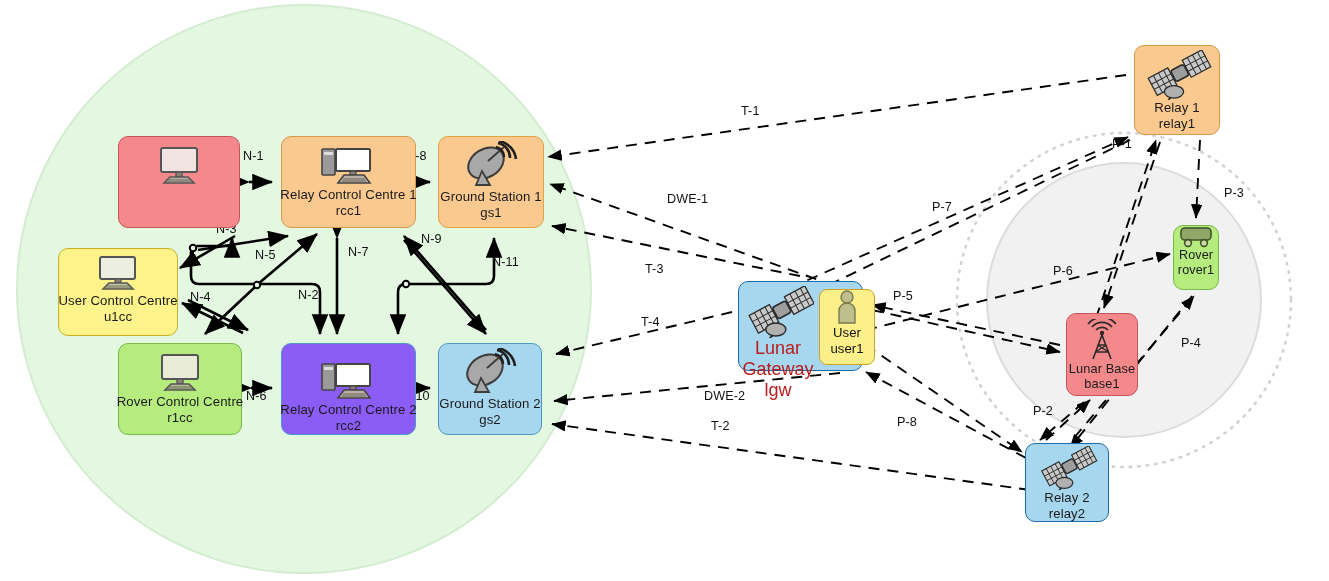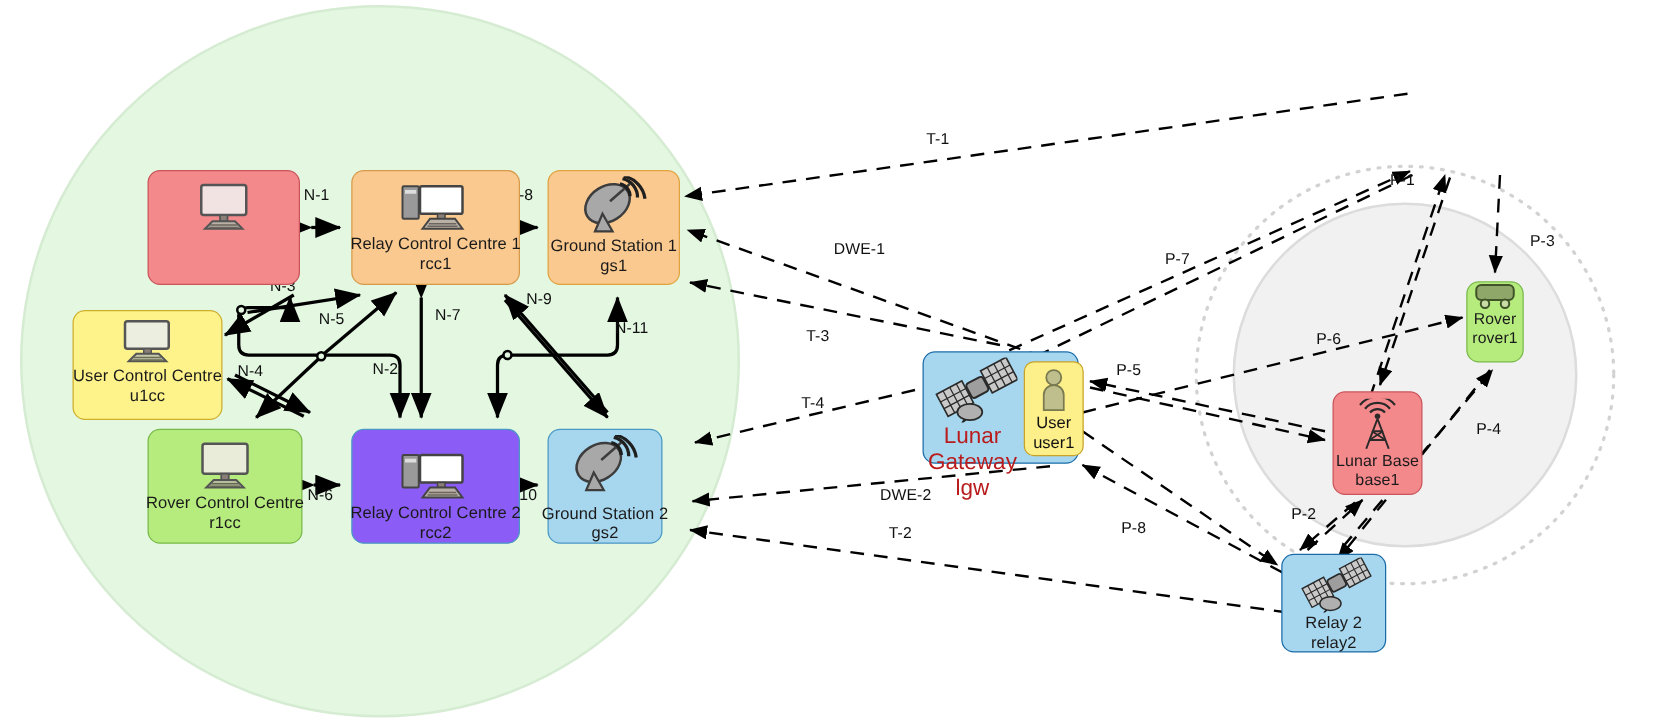--- a/index.html
+++ b/index.html
@@ -229,21 +229,21 @@
         <path d="M20 38 L26 30 L46 30 L52 38 Z" fill="#b9b0a6" stroke="#444" stroke-width="1.6"></path>
         <path d="M25 34 h22 M24 36 h24" stroke="#6b655e" stroke-width="1.1"></path>
       </svg>
     </span>
     <span class="lbl">
       <span>Relay Control Centre 2</span>
       <span class="l2">rcc2</span>
     </span>
   </div>
 
-  <div class="nodebox" style="left:438px;top:343px;width:92px;height:92px;background:#a7d7ef;border-color:#4a98c4;padding-top:4px;justify-content:space-between;">
+  <div class="nodebox" style="left:438px;top:343px;width:104px;height:92px;background:#a7d7ef;border-color:#4a98c4;padding-top:4px;">
     <span class="ico">
       <svg width="62" height="48" viewBox="0 0 62 48">
         <ellipse cx="26" cy="22" rx="19" ry="14" transform="rotate(-32 26 22)" fill="#a8a8a8" stroke="#3d3d3d" stroke-width="2"></ellipse>
         <path d="M22 30 L16 44 L30 44 Z" fill="#a8a8a8" stroke="#3d3d3d" stroke-width="1.8"></path>
         <line x1="28" y1="20" x2="44" y2="6" stroke="#3d3d3d" stroke-width="2"></line>
         <path d="M44 16 a10 10 0 0 0 -8 -10" fill="none" stroke="#1f1f1f" stroke-width="2.6"></path>
         <path d="M50 17 a15 15 0 0 0 -12 -15" fill="none" stroke="#1f1f1f" stroke-width="2.6"></path>
         <path d="M56 18 a21 21 0 0 0 -17 -18" fill="none" stroke="#1f1f1f" stroke-width="2.6"></path>
       </svg>
     </span>
@@ -268,34 +268,56 @@
           <ellipse cx="24" cy="40" rx="10" ry="6.5" transform="rotate(28 24 40)" fill="#b0b0b0" stroke="#2a2a2a" stroke-width="1.4"></ellipse>
           <path d="M18 44 a6 6 0 0 0 -6 5" fill="none" stroke="#1f1f1f" stroke-width="1.8"></path>
         </g>
       </svg>
     </div>
     <div style="position:absolute;left:0;top:56px;width:78px;text-align:center;font-size:18px;color:#b91c1c;line-height:1.18;">
       <span>Lunar Gateway</span>
       <span style="display:block">lgw</span>
     </div>
 
-    <div class="userbox" style="left:80px;top:7px;width:48px;height:76px;padding-top:5px;">
+    <div class="userbox" style="left:80px;top:7px;width:56px;height:76px;">
       <span class="ico" style="display:flex;align-items:center;justify-content:center;">
         <svg width="26" height="34" viewBox="0 0 26 34">
           <circle cx="13" cy="7" r="6" fill="#bfbf8e" stroke="#7a7a50" stroke-width="1.4"></circle>
           <path d="M5 33 v-12 a8 8 0 0 1 16 0 v12 z" fill="#bfbf8e" stroke="#7a7a50" stroke-width="1.4"></path>
         </svg>
       </span>
       <span class="lbl" style="margin-top:1px;">
         <span>User</span>
         <span class="l2">user1</span>
       </span>
     </div>
   </div>
 
+  <div class="nodebox" style="left:1134px;top:45px;width:86px;height:90px;background:#fac98f;border-color:#d79a4a;padding-top:4px;">
+    <span class="ico">
+      <svg width="70" height="50" viewBox="0 0 70 52">
+        <g transform="rotate(-28 35 26)">
+          <rect x="31" y="19" width="15" height="13" rx="2.5" fill="#9e9e9e" stroke="#2a2a2a" stroke-width="1.6"></rect>
+          <g fill="#c9c9c9" stroke="#2a2a2a" stroke-width="1.3">
+            <rect x="7" y="15" width="23" height="20"></rect>
+            <rect x="47" y="15" width="23" height="20"></rect>
+          </g>
+          <path d="M7 22 h23 M7 28 h23 M47 22 h23 M47 28 h23
+                   M13 15 v20 M19 15 v20 M25 15 v20
+                   M53 15 v20 M59 15 v20 M65 15 v20" stroke="#2a2a2a" stroke-width="1"></path>
+          <ellipse cx="24" cy="40" rx="10" ry="6.5" transform="rotate(28 24 40)" fill="#b0b0b0" stroke="#2a2a2a" stroke-width="1.4"></ellipse>
+          <path d="M18 44 a6 6 0 0 0 -6 5" fill="none" stroke="#1f1f1f" stroke-width="1.8"></path>
+        </g>
+      </svg>
+    </span>
+    <span class="lbl">
+      <span>Relay 1</span>
+      <span class="l2">relay1</span>
+    </span>
+  </div>
 
   <div class="nodebox" style="left:1173px;top:225px;width:46px;height:65px;background:#b6ec7e;border-color:#79b94a;padding-top:0;">
     <span class="ico">
       <svg width="36" height="22" viewBox="0 0 36 22">
         <rect x="3" y="2" width="30" height="12" rx="4" fill="#8fa86a" stroke="#3f5327" stroke-width="1.6"></rect>
         <circle cx="10" cy="17" r="3.4" fill="#c9dca6" stroke="#3f5327" stroke-width="1.6"></circle>
         <circle cx="26" cy="17" r="3.4" fill="#c9dca6" stroke="#3f5327" stroke-width="1.6"></circle>
       </svg>
     </span>
     <span class="lbl" style="font-size:12.6px;">

